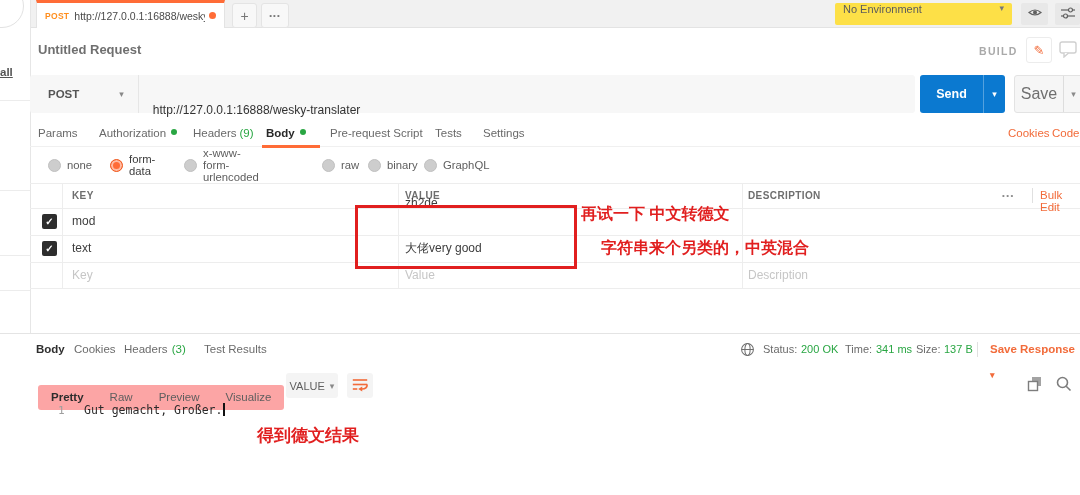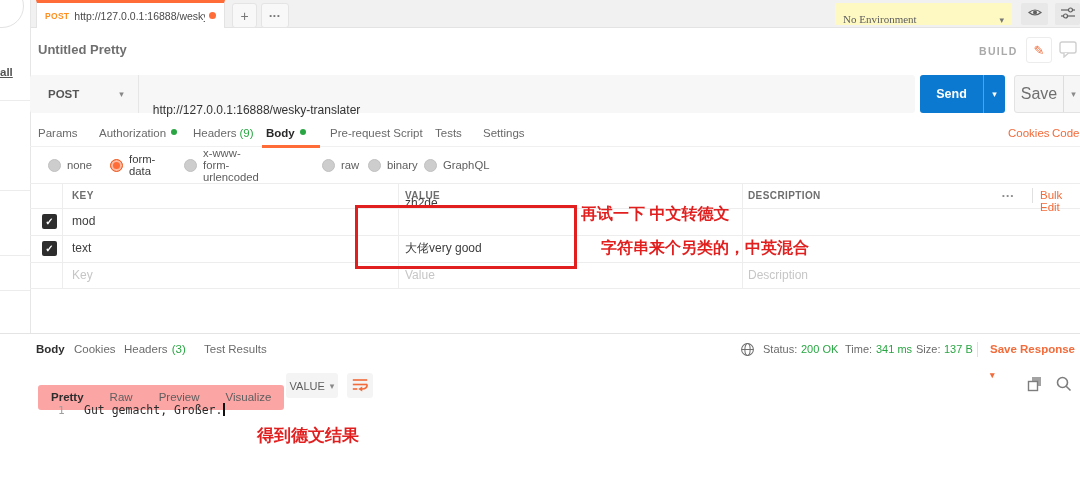--- a/index.html
+++ b/index.html
@@ -13,21 +13,21 @@
 .sliver-label{position:absolute;left:0;top:66px;font-size:11.5px;font-weight:bold;color:#555;text-decoration:underline;}
 .sliver-line{position:absolute;left:0;width:30px;height:1px;background:#ececec;}
 .vline-main{position:absolute;left:30px;top:0;width:1px;height:334px;background:#e6e6e6;}
 
 .topstrip{position:absolute;left:31px;top:0;width:1049px;height:28px;background:#f1f1f1;border-bottom:1px solid #e3e3e3;}
 .tab-active{position:absolute;left:5px;top:0;width:189px;height:28px;background:#fff;border-top:3px solid #ff6c37;border-left:1px solid #e3e3e3;border-right:1px solid #e3e3e3;display:flex;align-items:center;padding:0 8px;}
 .tab-method{color:#ff8e1e;font-size:8.5px;font-weight:bold;letter-spacing:.3px;margin-right:5px;}
 .tab-title{font-size:10.5px;color:#4a4a4a;white-space:nowrap;overflow:hidden;flex:1;}
 .tab-dot{width:7px;height:7px;border-radius:50%;background:#ff6c37;margin-left:4px;flex:none;}
 .tab-btn{position:absolute;top:3px;height:25px;background:#f8f8f8;border:1px solid #e4e4e4;border-radius:3px;color:#777;display:flex;align-items:center;justify-content:center;cursor:pointer;}
-.env-select{position:absolute;left:804px;top:3px;width:177px;height:22px;background:#fef9c3;border-radius:2px;display:flex;align-items:flex-end;padding:0 8px;font-size:11px;color:#5c5c5c;cursor:pointer;font-family:Liberation Serif, serif;}
+.env-select{position:absolute;left:804px;top:3px;width:177px;height:22px;background:#fde047;border-radius:2px;display:flex;align-items:flex-start;padding:0 8px;font-size:11px;color:#5c5c5c;cursor:pointer;}
 .env-select .chev{margin-left:auto;color:#777;font-size:9px;}
 .icon-box{position:absolute;top:3px;height:22px;background:#e8e8e8;border-radius:2px;display:flex;align-items:center;justify-content:center;cursor:pointer;}
 
 .req-title{position:absolute;left:38px;top:42px;font-size:13px;font-weight:bold;color:#6f6f6f;}
 .build-label{position:absolute;left:979px;top:45px;font-size:10.5px;font-weight:bold;letter-spacing:1.3px;color:#a9a9a9;}
 .pencil-box{position:absolute;left:1026px;top:37px;width:26px;height:26px;background:#fff;border:1px solid #ececec;border-radius:3px;display:flex;align-items:center;justify-content:center;color:#f26b3a;font-size:13px;cursor:pointer;}
 .comment-box{position:absolute;left:1059px;top:41px;cursor:pointer;}
 
 .url-field{position:absolute;left:30px;top:75px;width:885px;height:38px;background:#f7f7f7;border-radius:3px;display:flex;align-items:center;}
 .method-label{padding-left:18px;font-size:11.5px;color:#555;font-weight:bold;}
@@ -132,21 +132,21 @@
             <g stroke="#5f5f5f" stroke-width="1.2" fill="#e8e8e8">
               <line x1="1" y1="4" x2="15" y2="4"></line>
               <circle cx="10.5" cy="4" r="2"></circle>
               <line x1="1" y1="10" x2="15" y2="10"></line>
               <circle cx="5.5" cy="10" r="2"></circle>
             </g>
           </svg></span>
     </div>
   </div>
 
-  <div class="req-title">Untitled Pretty</div>
+  <div class="req-title">Untitled Request</div>
   <div class="build-label">BUILD</div>
   <div class="pencil-box">
       <span>✎</span>
     </div>
   <div class="comment-box">
     <span><svg width="19" height="17" viewBox="0 0 19 17">
           <rect x="1" y="1" width="16" height="11" rx="2" fill="#fff" stroke="#cfcfcf" stroke-width="1.4"></rect>
           <path d="M5 12 l0 4 l4.5 -4" fill="#fff" stroke="#cfcfcf" stroke-width="1.4"></path>
         </svg></span>
   </div>

